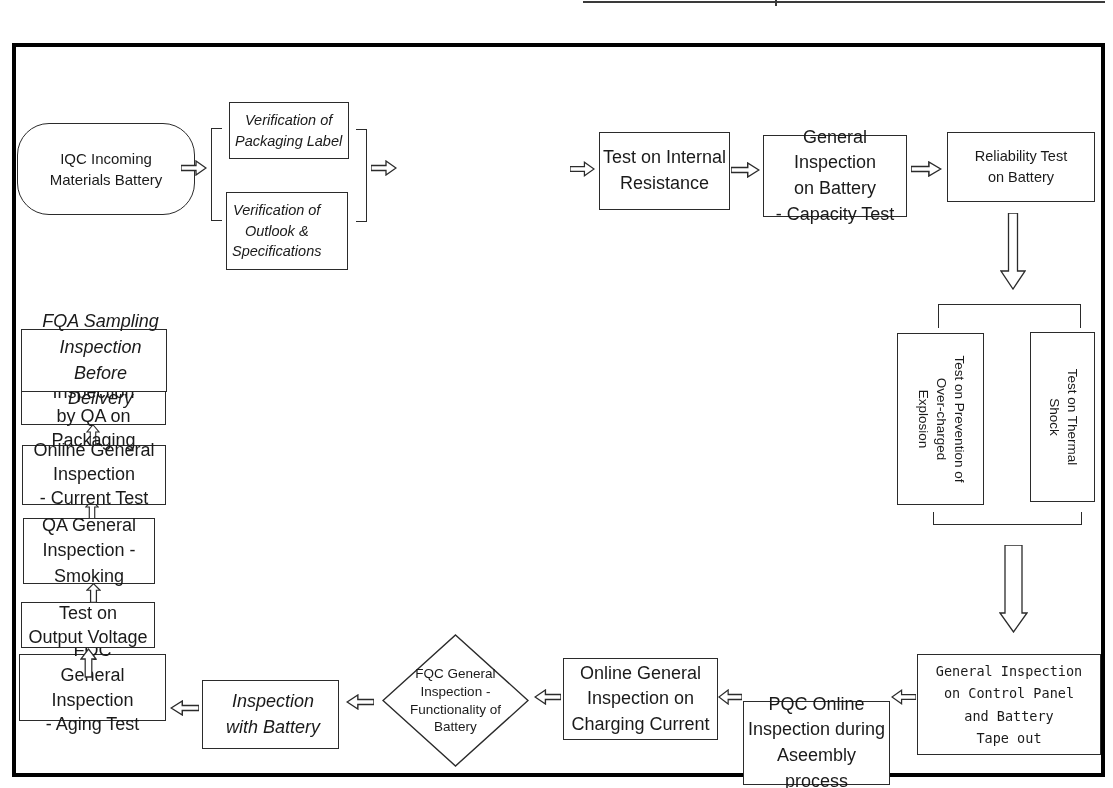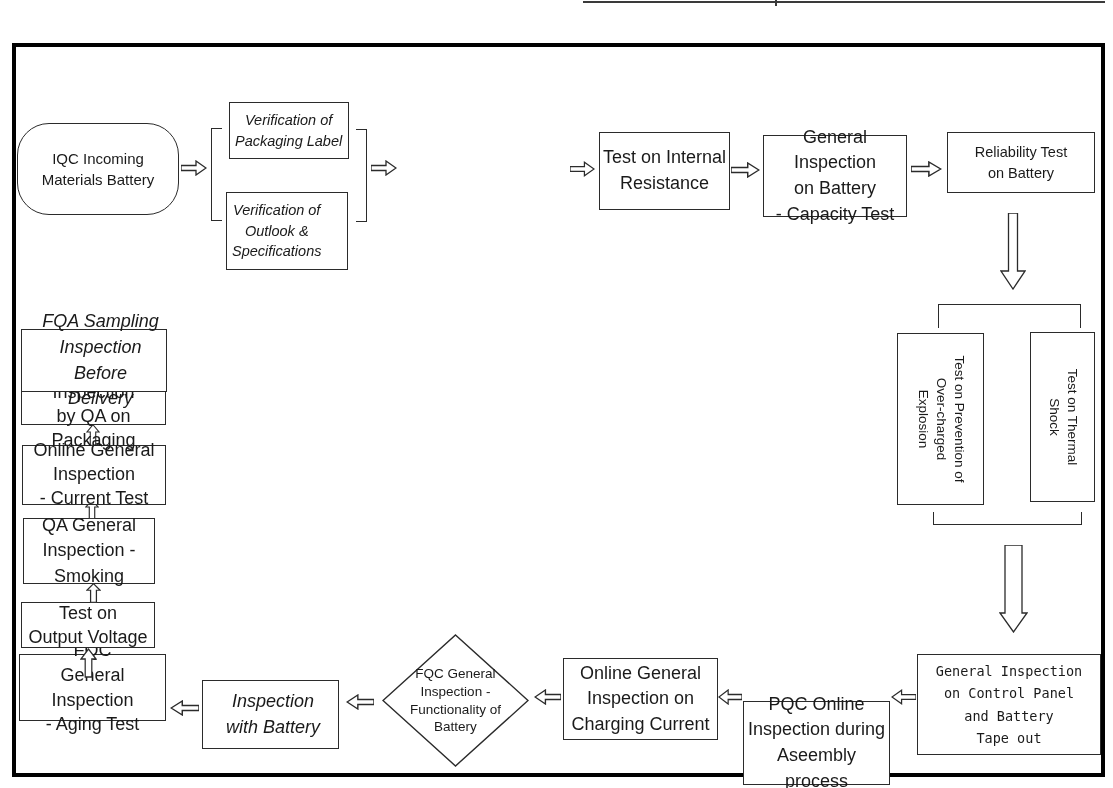--- a/index.html
+++ b/index.html
@@ -43,28 +43,28 @@
   .vbox{position:absolute;border:1.4px solid #2b2b2b;background:#fff;box-sizing:border-box;}
   .vtext{
     position:absolute;left:50%;top:50%;
     transform:translate(-50%,-50%) rotate(90deg);
     text-align:center;white-space:pre-line;
     font-size:13.5px;line-height:1.35;
   }
   .arrow{position:absolute;}
   .bracket{position:absolute;box-sizing:border-box;}
   
-  #n-iqc{left:17px;top:123px;width:162px;height:92px;}
+  #n-iqc{left:17px;top:123px;width:178px;height:92px;}
   #n-verify-label{left:229px;top:102px;width:120px;height:57px;padding-left:5px;font-size:14.5px;}
   #n-verify-outlook{left:226px;top:192px;width:122px;height:78px;padding-left:5px;font-size:14.5px;}
   #d1{left:399px;top:93px;width:169px;height:150px;}
   #d1 .dtext{font-size:14.5px;}
   #n-internal{left:599px;top:132px;width:131px;height:78px;}
   #n-capacity{left:763px;top:135px;width:144px;height:82px;}
-  #n-reliability{left:947px;top:132px;width:148px;height:61px;font-size:14.5px;}
+  #n-reliability{left:947px;top:132px;width:148px;height:70px;font-size:14.5px;}
   #v-overcharge{left:897px;top:333px;width:87px;height:172px;}
   #v-overcharge .vtext{width:172px;}
   #v-thermal{left:1030px;top:332px;width:65px;height:170px;}
   #v-thermal .vtext{width:170px;}
   #n-control{left:917px;top:654px;width:184px;height:101px;font-family:"DejaVu Sans Mono","Liberation Mono",monospace;font-size:13.5px;line-height:1.65;}
   #n-pqc{left:743px;top:653px;width:147px;height:84px;margin-top:48px;}
   #n-charging{left:563px;top:658px;width:155px;height:82px;}
   #d2{left:382px;top:634px;width:147px;height:133px;}
   #d2 .dtext{font-size:13.5px;line-height:1.3;}
   #n-insp-batt{left:202px;top:680px;width:137px;height:69px;padding-left:23px;}

